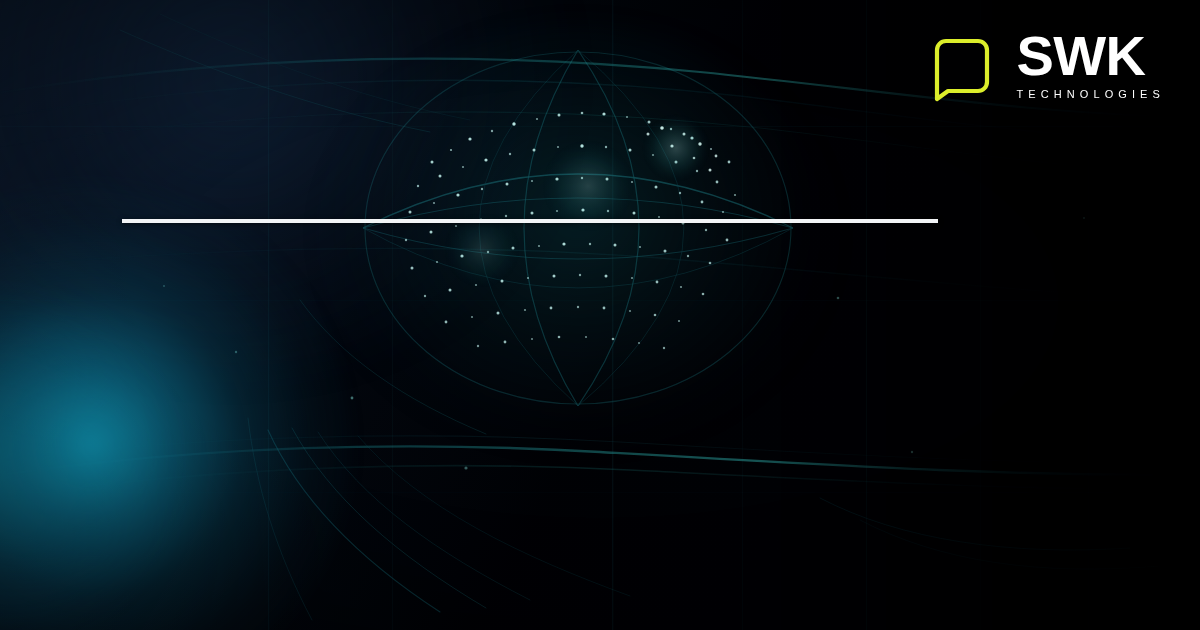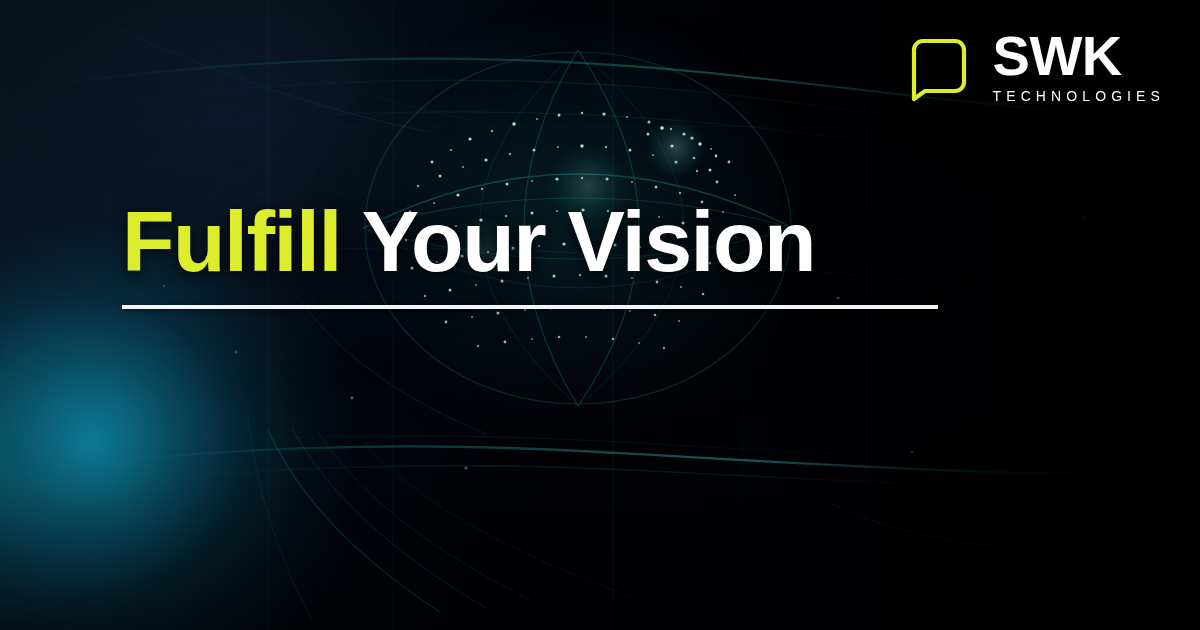--- a/index.html
+++ b/index.html
@@ -157,21 +157,21 @@
   .logo-wordmark {
     color: #ffffff;
     font-size: 56px;
     font-weight: 700;
     line-height: 0.92;
     letter-spacing: -0.5px;
     font-family: "Liberation Sans", sans-serif;
   }
   .logo-sub {
     color: #ffffff;
-    font-size: 14px;
+    font-size: 11px;
     font-weight: 400;
     letter-spacing: 5.1px;
     line-height: 1;
     margin-top: 7px;
     text-align: right;
     padding-right: 1px;
     font-family: "Liberation Sans", sans-serif;
   }
 
   
@@ -477,19 +477,18 @@
                z" fill="none" stroke="#DCEE2B" stroke-width="4.2" stroke-linejoin="round" stroke-linecap="round"></path>
     </svg>
     <div class="logo-text">
       <div class="logo-wordmark">SWK</div>
       <div class="logo-sub">TECHNOLOGIES</div>
     </div>
   </div>
 
   <div class="content">
 
-    <h1 class="headline"><span class="hl-accent">Fulfill</span><span> </span><span class="hl-white">Your Vision</span></h1>
 
     <div class="divider"></div>
 
 
   </div>
 </div>
 
 </body></html>

